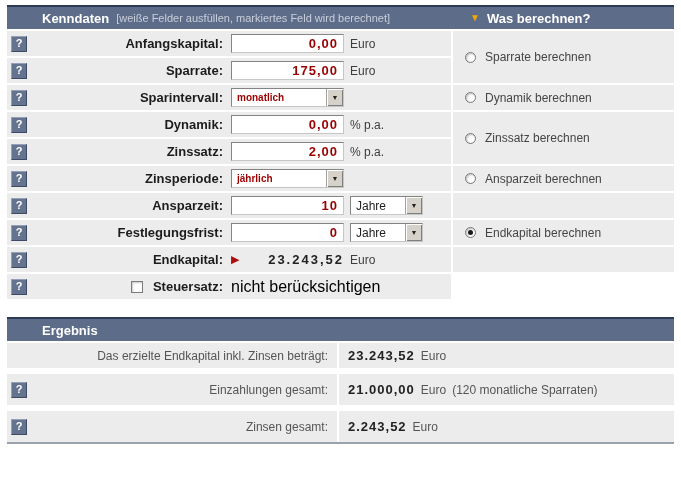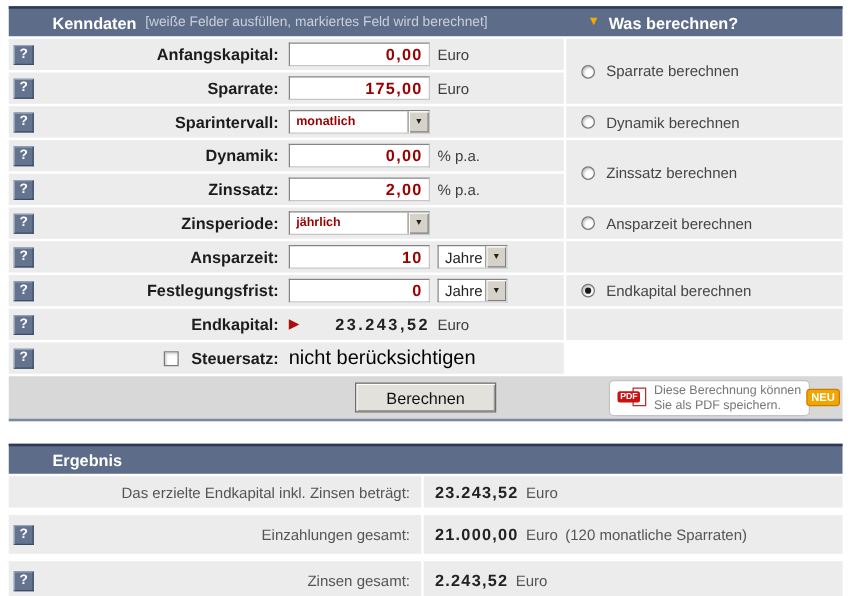--- a/index.html
+++ b/index.html
@@ -68,21 +68,21 @@
   .unit { margin-left: 6px; font-size: 12px; color: #3d3d3d; }
 
   .fsel {
     height: 19px; margin-left: 8px;
     background: #fff;
     border: 1px solid;
     border-color: #848484 #c6c6c6 #c6c6c6 #848484;
     display: flex; align-items: center; cursor: pointer;
   }
   .fsel-main { width: 113px; }
-  .fsel-unit { width: 56px; margin-left: 6px; }
+  .fsel-unit { width: 73px; margin-left: 6px; }
   .fsel-txt {
     flex: 1; padding-left: 5px;
     color: #990000; font-weight: bold; font-size: 10px;
     white-space: nowrap; overflow: hidden;
   }
   .fsel-unit .fsel-txt { color: #222; font-weight: normal; font-size: 12px; }
   .fsel-btn {
     width: 17px; align-self: stretch;
     background: #d6d2ca;
     border-left: 1px solid #a0a0a0;
@@ -328,31 +328,20 @@
         </div>
         <div class="r-cell h25"></div>
         <div class="r-cell h25">
           <span class="radio on"></span>
           <span class="r-lbl">Endkapital berechnen</span>
         </div>
         <div class="r-cell h25"></div>
       </div>
     </div>
 
-    <div class="btn-row">
-      <button class="calc-btn">Berechnen</button>
-      <div class="pdf-box">
-        <span class="pdf-icon">
-          <span class="pdf-page"></span>
-          <span class="pdf-tag">PDF</span>
-        </span>
-        <span class="pdf-text"><span>Diese Berechnung können</span><br><span>Sie als PDF speichern.</span></span>
-      </div>
-      <span class="neu">NEU</span>
-    </div>
   </div>
 
   <div class="panel erg">
     <div class="hdr">
       <span class="hdr-title">Ergebnis</span>
     </div>
     <div class="e-rows">
 
       <div class="e-row">
         <div class="e-left h25">

